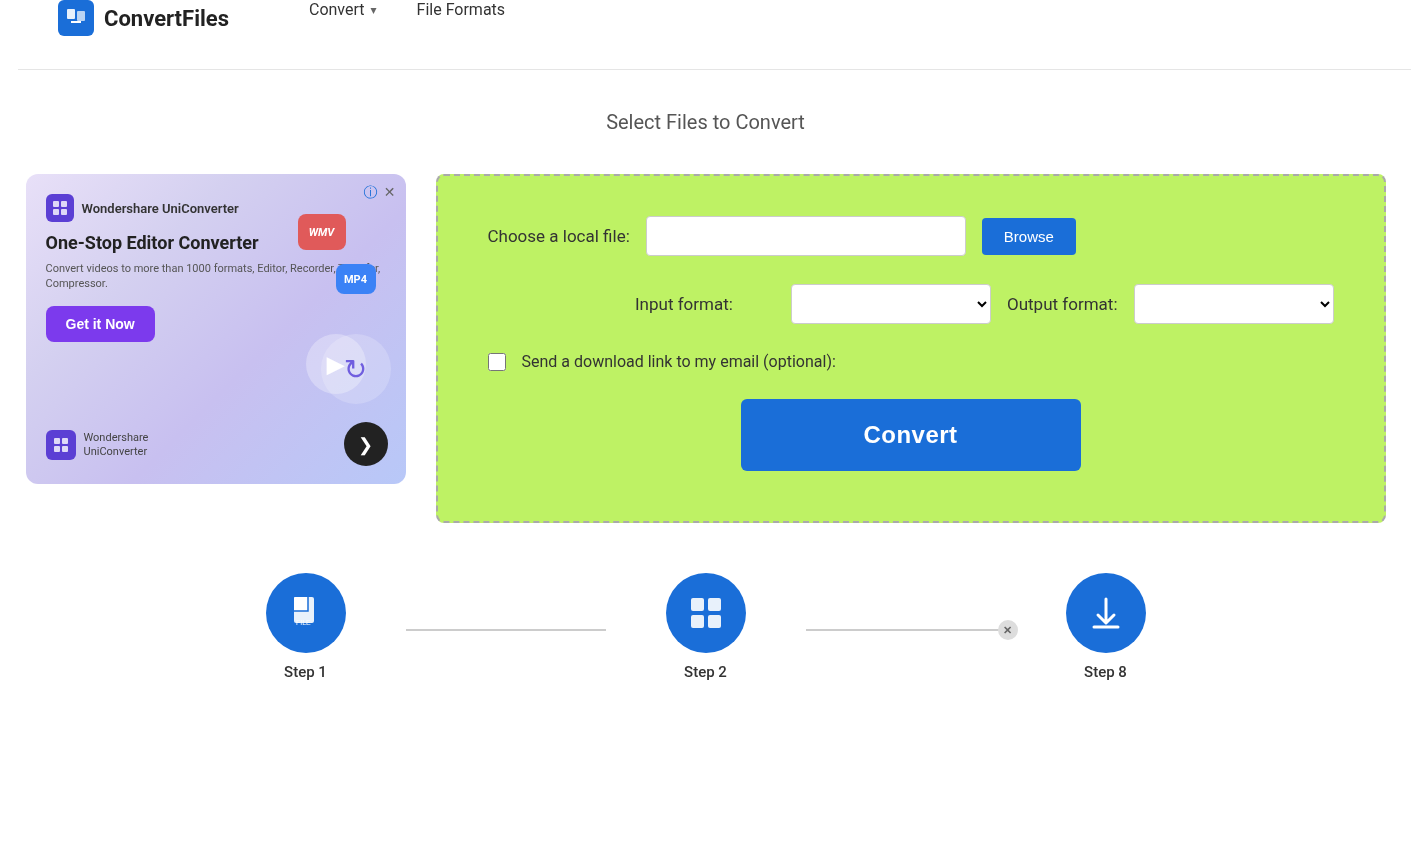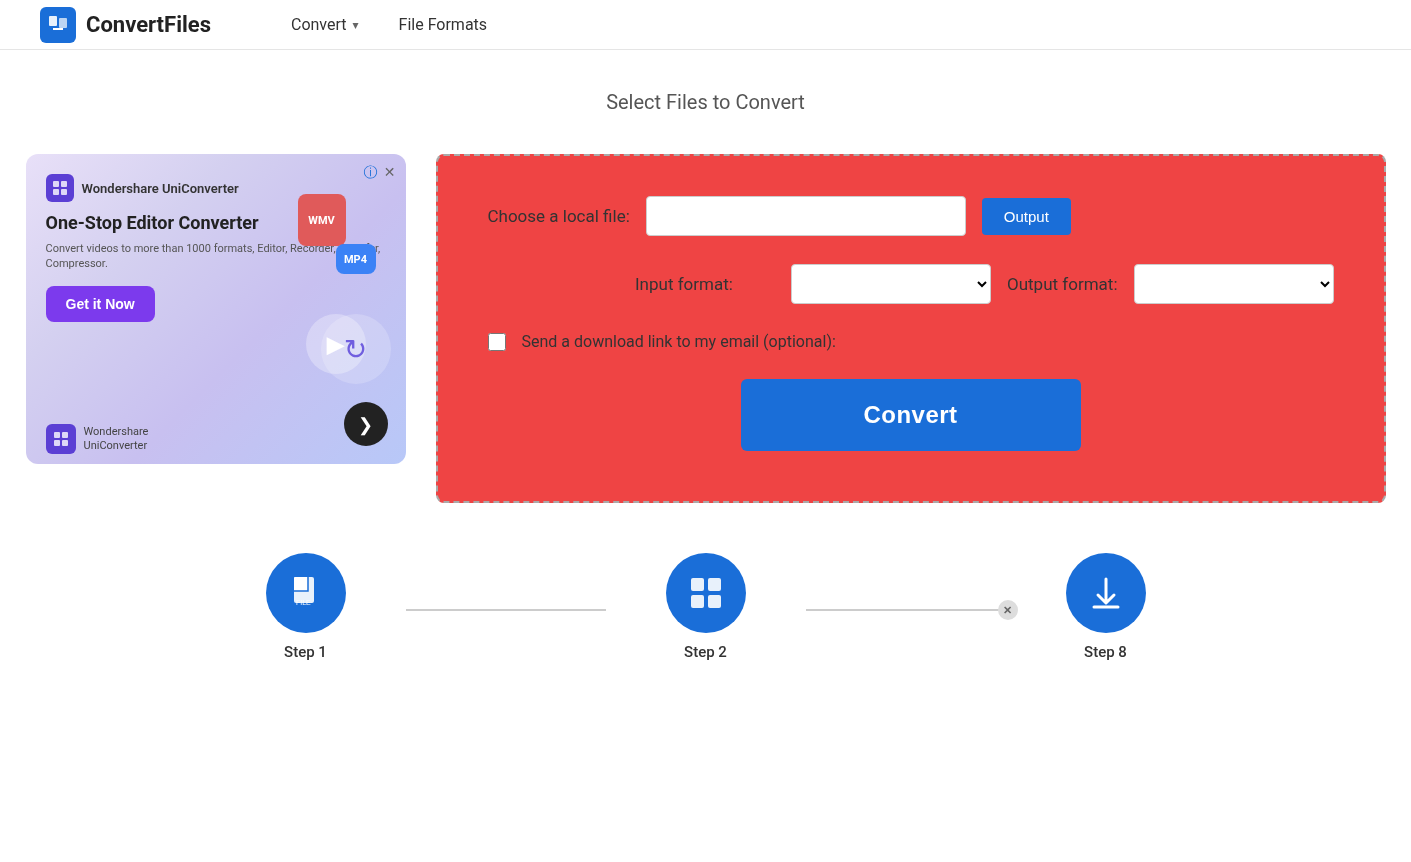--- a/index.html
+++ b/index.html
@@ -1,24 +1,25 @@
 <!DOCTYPE html>
 <html><head>
   <meta charset="utf-8">
   <style>
     * { box-sizing: border-box; margin: 0; padding: 0; }
     body { font-family: -apple-system, BlinkMacSystemFont, 'Segoe UI', Roboto, Arial, sans-serif; background: #fff; color: #333; }
 
     
     .header {
       display: flex;
-      align-items: center;
+      align-items: flex-start;
       padding: 0 40px;
-      height: 50px;
+      height: 70px;
       border-bottom: 1px solid #e5e5e5;
+      margin-left: 18px;
     }
     .logo-area {
       display: flex;
       align-items: center;
       gap: 10px;
       margin-right: 80px;
     }
     .logo-icon {
       width: 36px;
       height: 36px;
@@ -169,27 +170,27 @@
     .float-icon {
       position: absolute;
       border-radius: 8px;
       display: flex;
       align-items: center;
       justify-content: center;
       font-size: 11px;
       font-weight: 700;
       color: white;
     }
-    .fi-wmv { background: #e05a5a; width: 48px; height: 52px; top: 10px; right: 50px; }
+    .fi-wmv { background: #e05a5a; width: 48px; height: 36px; top: 10px; right: 50px; font-style: italic; }
     .fi-mp4 { background: #3b82f6; width: 40px; height: 30px; top: 60px; right: 20px; }
     .fi-play { background: rgba(255,255,255,0.3); border-radius: 50%; width: 60px; height: 60px; top: 130px; right: 30px; color: #fff; font-size: 22px; }
 
     .ad-footer {
       position: absolute;
-      bottom: 10px;
+      bottom: 24px;
       left: 20px;
       display: flex;
       align-items: center;
       gap: 8px;
     }
     .ad-footer-icon {
       width: 30px;
       height: 30px;
       background: #5b3fd4;
       border-radius: 6px;
@@ -220,21 +221,21 @@
       font-size: 18px;
       cursor: pointer;
     }
 
     
     .converter-panel {
       flex: 1;
       max-width: 950px;
       border: 2px dashed #aaa;
       border-radius: 8px;
-      background: #ef4444;
+      background: #bef264;
       padding: 40px 50px 50px;
     }
 
     .form-row {
       display: flex;
       align-items: center;
       margin-bottom: 28px;
       gap: 16px;
     }
     .form-label {
@@ -441,21 +442,21 @@
       </div>
 
       <div class="ad-next-btn">❯</div>
     </div>
 
     <div class="converter-panel">
 
       <div class="form-row">
         <label class="form-label">Choose a local file:</label>
         <input class="file-input" type="text" style="">
-        <button class="browse-btn">Output</button>
+        <button class="browse-btn">Browse</button>
       </div>
 
       <div class="formats-row">
         <span class="format-label">Input format:</span>
         <select class="format-select">
           <option value=""></option>
         </select>
         <span class="output-label">Output format:</span>
         <select class="format-select">
           <option value=""></option>

